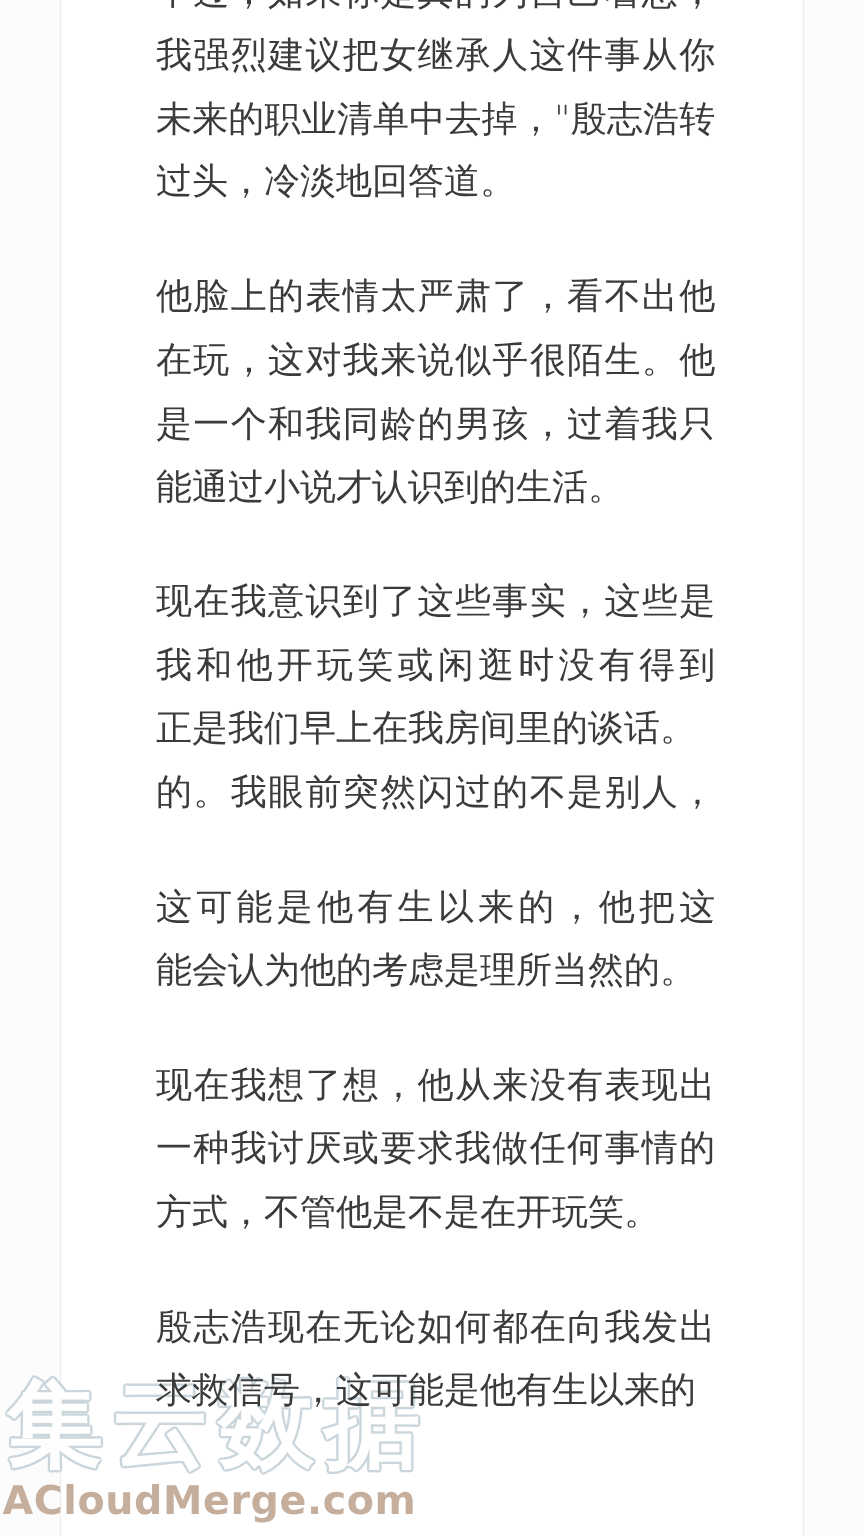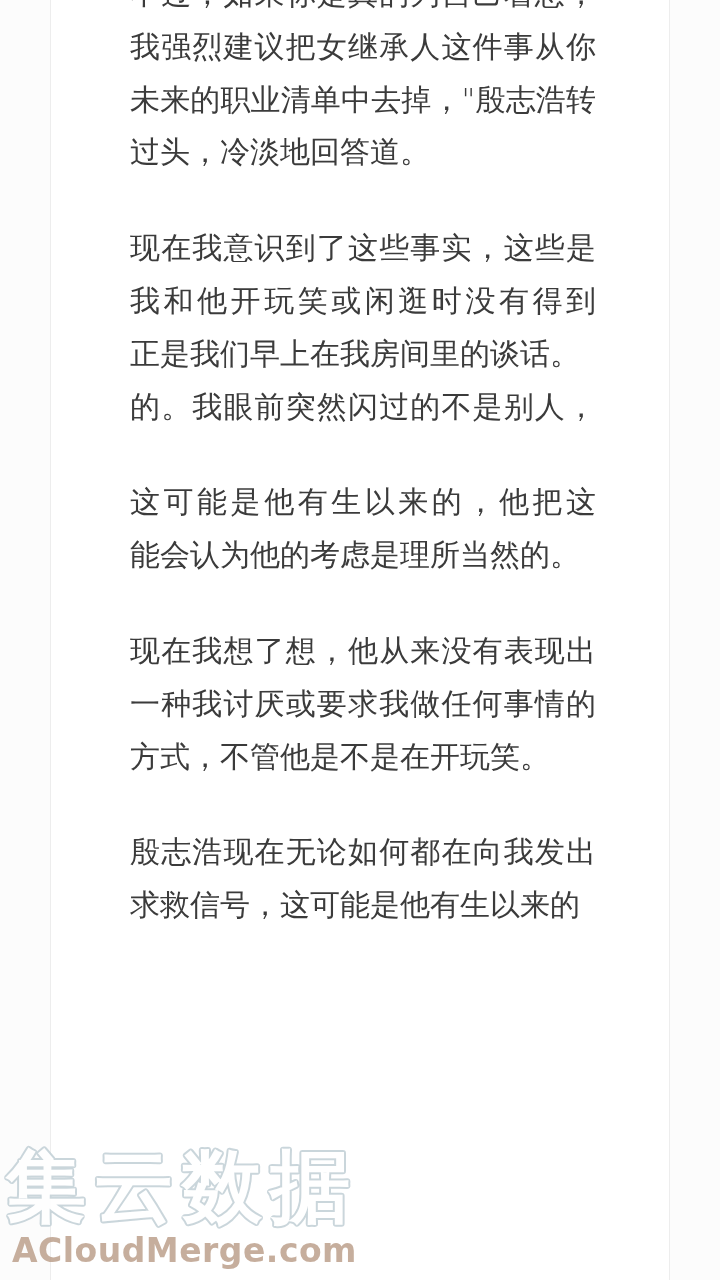--- a/index.html
+++ b/index.html
@@ -38,21 +38,21 @@
   .wm-cn text {
     font-family: "DejaVu Sans", sans-serif;
     font-weight: bold;
     font-size: 80px;
     letter-spacing: 8px;
     paint-order: stroke;
     stroke-width: 4px;
     stroke-linejoin: round;
   }
   .wm-url {
-    position: absolute; left: 12px; top: 1231px;
+    position: absolute; left: 2px; top: 1231px;
     z-index: 1;
     font-size: 33px;
     font-weight: bold;
     letter-spacing: 0.5px;
     color: rgba(184, 154, 132, 0.8);
   }
 </style>
 </head>
 <body>
 
@@ -65,20 +65,26 @@
 <div class="wm-url">ACloudMerge.com</div>
 
 <div class="content">
   <p class="first">
     <span class="line" style="display:block">不过，如果你是真的为自己着想，</span>
     <span class="line" style="display:block">我强烈建议把女继承人这件事从你</span>
     <span class="line" style="display:block">未来的职业清单中去掉，"殷志浩转</span>
     <span class="line last" style="display:block">过头，冷淡地回答道。</span>
   </p>
   <p>
+    <span class="line" style="display:block">他脸上的表情太严肃了，看不出他</span>
+    <span class="line" style="display:block">在玩，这对我来说似乎很陌生。他</span>
+    <span class="line" style="display:block">是一个和我同龄的男孩，过着我只</span>
+    <span class="line last" style="display:block">能通过小说才认识到的生活。</span>
+  </p>
+  <p>
     <span class="line" style="display:block">现在我意识到了这些事实，这些是</span>
     <span class="line" style="display:block">我和他开玩笑或闲逛时没有得到</span>
     <span class="line last" style="display:block">正是我们早上在我房间里的谈话。</span>
     <span class="line" style="display:block">的。我眼前突然闪过的不是别人，</span>
   </p>
   <p>
     <span class="line" style="display:block">这可能是他有生以来的，他把这</span>
     <span class="line last" style="display:block">能会认为他的考虑是理所当然的。</span>
   </p>
   <p>

